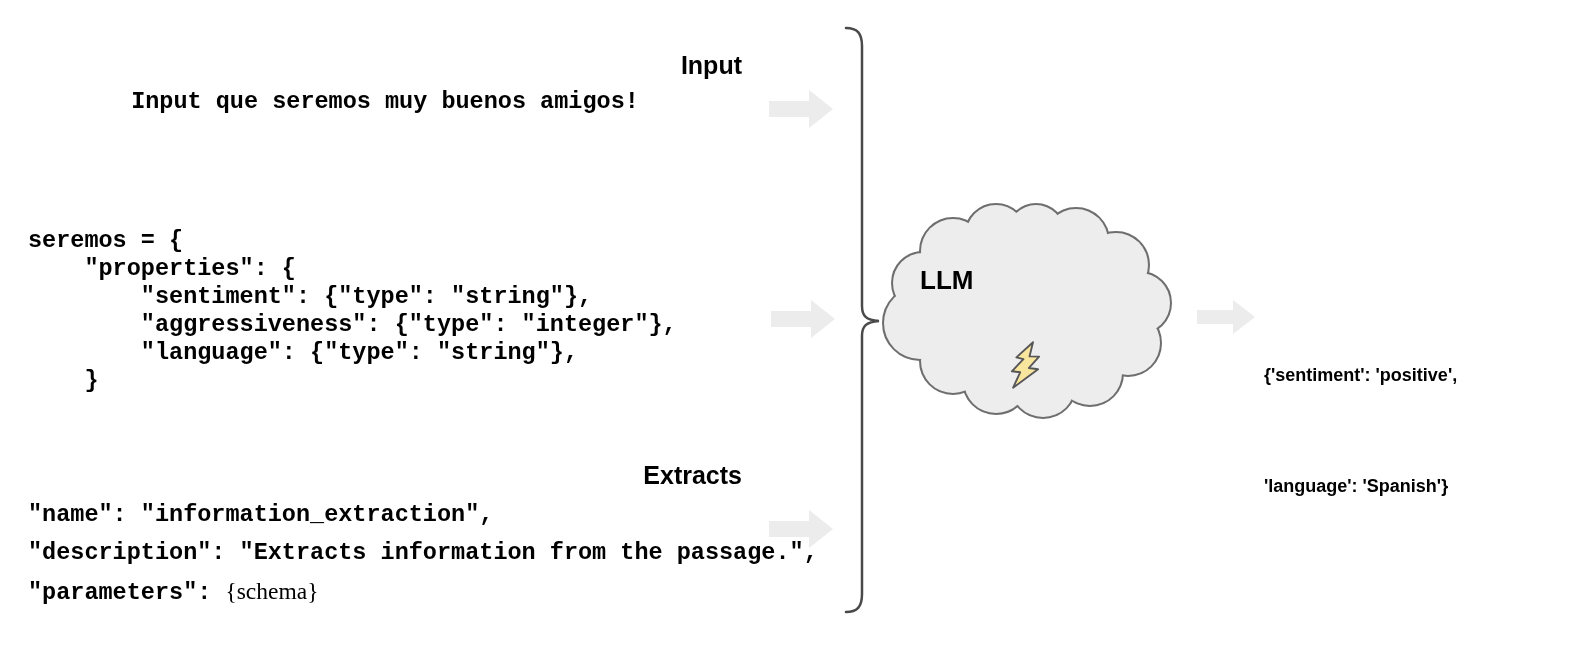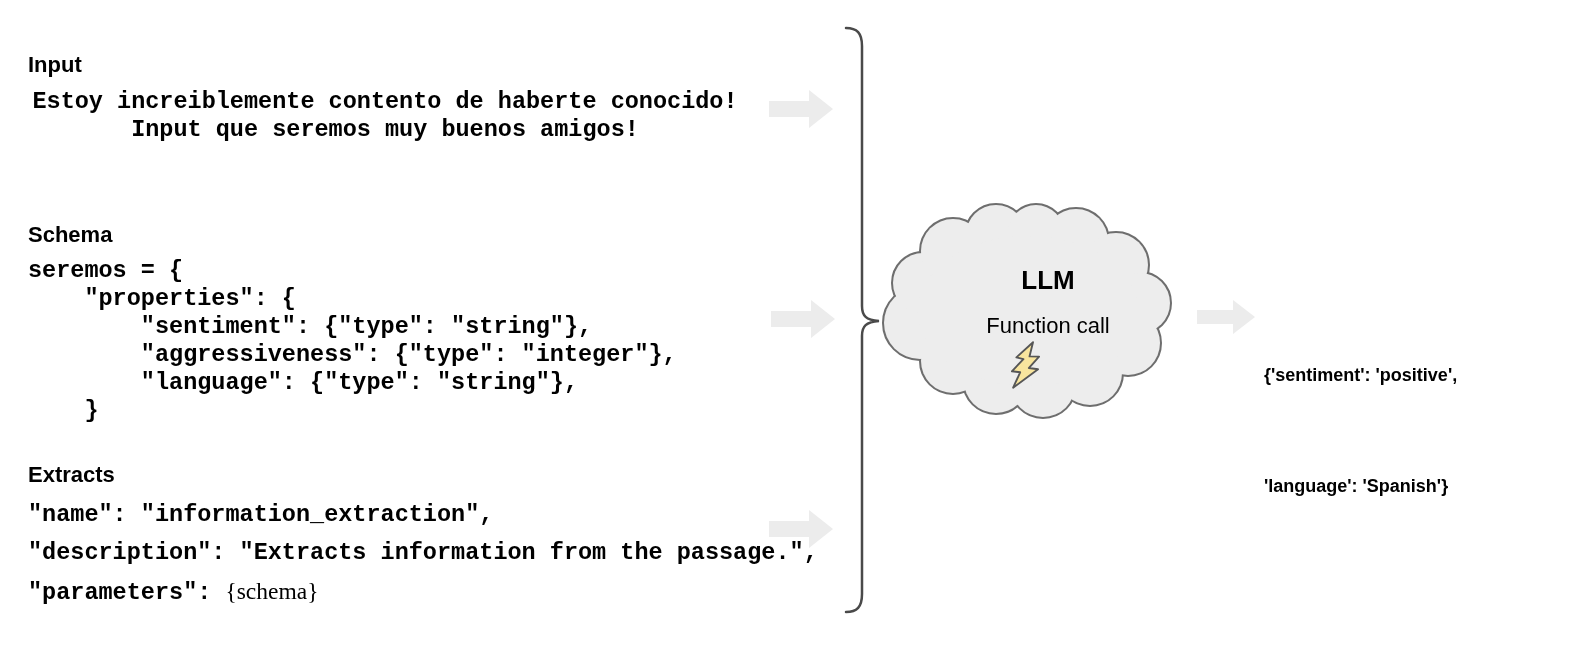--- a/index.html
+++ b/index.html
@@ -7,23 +7,23 @@
     position:relative;
     width:1581px;height:647px;
     background:#ffffff;
     font-family:"Liberation Sans",sans-serif;
     color:#000;
     overflow:hidden;
   }
   
   .section{position:absolute;left:28px;width:714px;}
   .sec-title{
-    text-align:left;
+    text-align:right;
     font-weight:bold;
-    font-size:22px;
+    font-size:25px;
     line-height:30px;
     font-family:"Liberation Sans",sans-serif;
   }
   .mono{
     font-family:"Liberation Mono",monospace;
     font-weight:bold;
     font-size:23.5px;
     line-height:28px;
     white-space:pre;
   }
@@ -37,46 +37,44 @@
   #function-section .code-line{line-height:38px;}
   .schema-token{
     font-family:Liberation Serif, serif;
     font-weight:normal;
   }
   
   .flow-arrow{position:absolute;}
   
   .cloud{position:absolute;left:878px;top:203px;width:298px;height:230px;}
   .cloud svg.cloud-shape{position:absolute;left:0;top:0;}
-  .cloud-label{position:absolute;left:42px;right:0;text-align:center;}
+  .cloud-label{position:absolute;left:42px;right:0;text-align:left;}
   .llm-title{top:62px;font-size:26px;font-weight:bold;line-height:30px;}
   .llm-sub{top:110px;font-size:22px;font-weight:normal;line-height:26px;}
   .bolt{position:absolute;left:133px;top:138px;}
   
   .output-text{
     position:absolute;left:1264px;top:283px;
     font-size:18px;font-weight:bold;line-height:37px;
     white-space:pre;
   }
 </style>
 </head>
 <body>
 
 <div class="canvas">
 
   <div class="section" id="input-section">
     <div class="sec-title">Input</div>
     <div class="mono-lines centered-lines">
-      <div class="mono code-line">Estoy increiblemente contento de haberte conocido!</div>
       <div class="mono code-line">Input que seremos muy buenos amigos!</div>
     </div>
   </div>
 
   <div class="section" id="schema-section">
-    <div class="sec-title">Schema</div>
     <div class="mono-lines">
       <div class="mono code-line">seremos = {</div>
       <div class="mono code-line">    "properties": {</div>
       <div class="mono code-line">        "sentiment": {"type": "string"},</div>
       <div class="mono code-line">        "aggressiveness": {"type": "integer"},</div>
       <div class="mono code-line">        "language": {"type": "string"},</div>
       <div class="mono code-line">    }</div>
     </div>
   </div>
 
@@ -120,21 +118,20 @@
           <circle cx="165" cy="182" r="32"></circle>
           <circle cx="118" cy="178" r="32"></circle>
           <circle cx="75" cy="158" r="32"></circle>
         </g>
       </defs>
       <use href="#cloudbumps" fill="none" stroke="#6e6e6e" stroke-width="4"></use>
       <use href="#cloudbumps" fill="#ededed"></use>
       <ellipse cx="150" cy="108" rx="110" ry="75" fill="#ededed"></ellipse>
     </svg>
     <div class="cloud-label llm-title">LLM</div>
-    <div class="cloud-label llm-sub">Function call</div>
     <svg class="bolt" width="36" height="52" viewBox="0 0 34 50">
       <g transform="rotate(14 17 25)">
         <path d="M 15 1 L 3 19 L 10 19 L 2 33 L 10 32 L 7 48 L 26 25 L 17 26 L 24 13 L 15 15 Z" fill="#f8e59e" stroke="#565656" stroke-width="1.8" stroke-linejoin="round"></path>
       </g>
     </svg>
   </div>
 
   <svg class="flow-arrow" style="left:1197px;top:300px;" width="58" height="34">
     <polygon points="0,10 36,10 36,0 58,17 36,34 36,24 0,24" fill="#ececec"></polygon>
   </svg>

